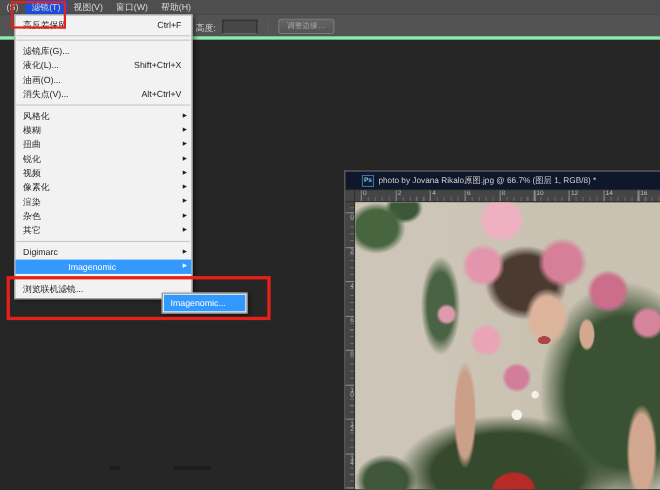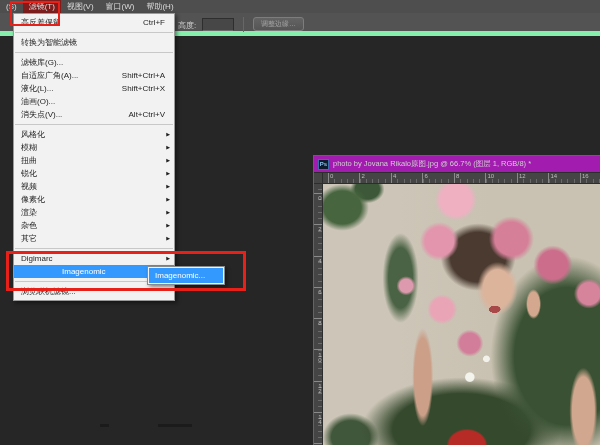--- a/index.html
+++ b/index.html
@@ -10,25 +10,25 @@
     font-family: "Liberation Sans", sans-serif;
     overflow: hidden;
   }
   
   .menubar {
     position:absolute; top:0; left:0; width:600px; height:13px;
     background:#4e4e4e; display:flex; align-items:center;
     font-size:8px; color:#dcdcdc; z-index:2;
   }
   .mb-item { padding:0 6px; height:13px; line-height:13px; white-space:nowrap; }
-  .mb-item.active { background:#7f1d1d;text-align:right; }
+  .mb-item.active { background:#1d4ed8;text-align:right; }
   
   .optionsbar {
     position:absolute; top:13px; left:0; width:600px; height:23px;
-    background:#535353; border-bottom:5px solid #86efac; z-index:1;
+    background:#535353; border-bottom:3px solid #86efac; z-index:1;
   }
   .opt-label { position:absolute; left:178px; top:7px; font-size:8px; color:#cfcfcf; }
   .opt-input {
     position:absolute; left:202px; top:5px; width:32px; height:13px;
     background:#474747; border:1px solid #2e2e2e; border-bottom-color:#6a6a6a;
     color:#ddd; font-size:8px; padding:0 2px;
   }
   .opt-divider { position:absolute; left:243px; top:4px; width:1px; height:15px; background:#3a3a3a; border-right:1px solid #676767; }
   .opt-button {
     position:absolute; left:253px; top:4px; height:14px; padding:0 7px;
@@ -59,21 +59,21 @@
   
   .redbox { position:absolute; border:2px solid #e8201a; z-index:10; pointer-events:none; }
   .redbox.b1 { left:10px; top:1px;  width:50px;  height:25px; }
   .redbox.b2 { left:6px;  top:251px; width:240px; height:40px; border-width:3px; }
   
   .docwin {
     position:absolute; left:313px; top:155px; width:287px; height:290px;
     background:#404040; border:1px solid #646464; border-right:none; border-bottom:none;
     z-index:1; overflow:hidden;
   }
-  .titlebar { position:absolute; top:0; left:0; right:0; height:17px; background:#a21caf; display:flex; align-items:center; padding:0 4px; border-bottom:1px solid #2c2c2c; }
+  .titlebar { position:absolute; top:0; left:0; right:0; height:17px; background:#0f172a; display:flex; align-items:center; padding:0 15px; border-bottom:1px solid #2c2c2c; }
   .ps-icon {
     width:11px; height:11px; margin-right:4px; flex:0 0 auto;
     background:#0d1b2c; border:1px solid #3d6fa8; color:#8fc0ea;
     font-size:6px; font-weight:bold; line-height:9px; text-align:center;
   }
   .doc-title { font-size:7.5px; color:#cfcfcf; white-space:nowrap; overflow:hidden; }
   .ruler-corner { position:absolute; top:17px; left:0; width:9px; height:11px; background:#454545; border-right:1px solid #2d2d2d; border-bottom:1px solid #2d2d2d; }
   .hruler {
     position:absolute; top:17px; left:9px; right:0; height:11px; background:#454545;
     border-bottom:1px solid #2d2d2d;
@@ -180,30 +180,23 @@
     </div>
   <div class="canvas-photo"></div>
 </div>
 
 <div class="dropdown">
     <div class="mi">
       <span>高反差保留</span>
       <span class="sc">Ctrl+F</span>
     </div>
     <div class="sep"></div>
-    <div class="mi">
-      <span>转换为智能滤镜</span>
-    </div>
     <div class="sep"></div>
     <div class="mi">
       <span>滤镜库(G)...</span>
-    </div>
-    <div class="mi">
-      <span>自适应广角(A)...</span>
-      <span class="sc">Shift+Ctrl+A</span>
     </div>
     <div class="mi">
       <span>液化(L)...</span>
       <span class="sc">Shift+Ctrl+X</span>
     </div>
     <div class="mi">
       <span>油画(O)...</span>
     </div>
     <div class="mi">
       <span>消失点(V)...</span>

